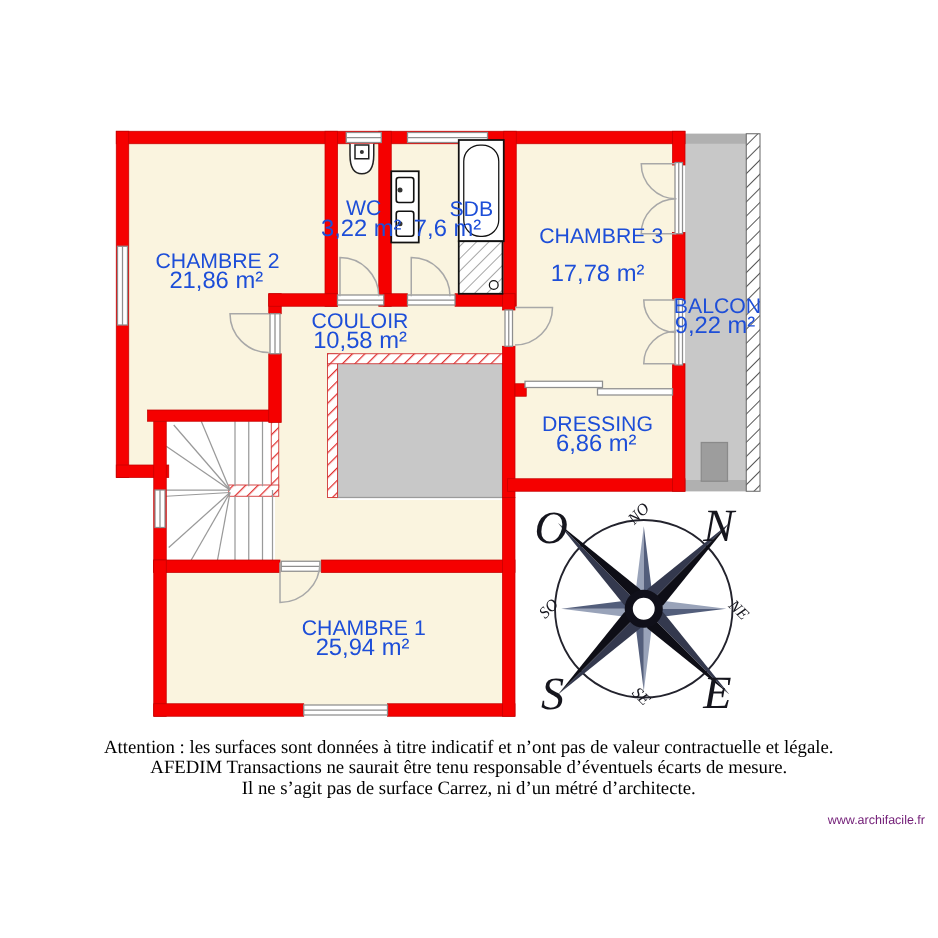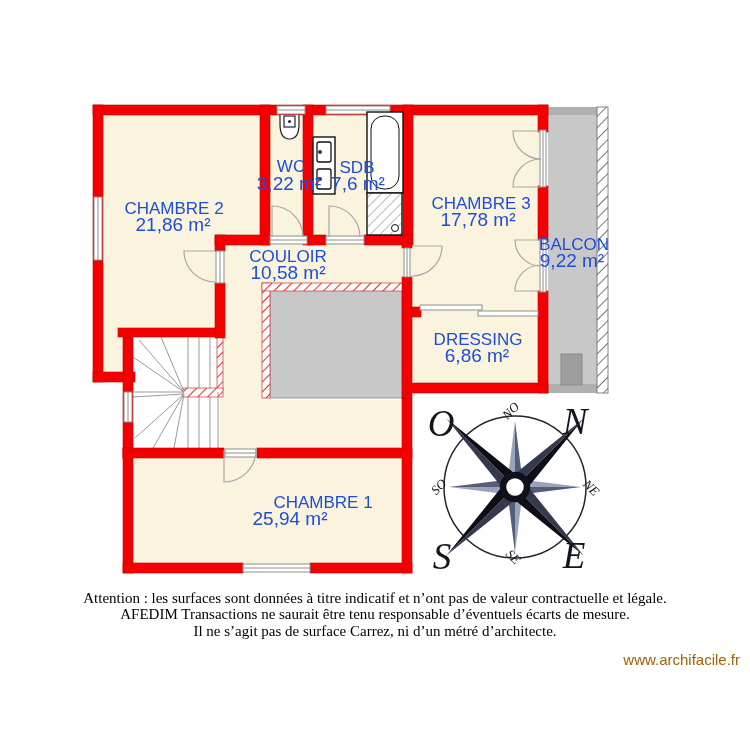--- a/index.html
+++ b/index.html
@@ -9,21 +9,21 @@
   .rl{position:absolute;transform:translate(-50%,-50%);white-space:nowrap;
       font-size:17px;color:#1d4ed8;}
   .ra{font-size:19px;}
   .cl{position:absolute;transform:translate(-50%,-50%);white-space:nowrap;
       font-family:"Liberation Serif",serif;font-style:italic;font-size:37px;color:#15151d;}
   .cs{font-size:13px;}
   .cs.rneg{transform:translate(-50%,-50%) rotate(-45deg);}
   .cs.rpos{transform:translate(-50%,-50%) rotate(45deg);}
   #footer{position:absolute;left:0;top:590px;width:750px;text-align:center;
           font-size:15px;line-height:16.4px;color:#000;font-family:Liberation Serif, serif;}
-  #watermark{position:absolute;right:10px;top:651px;font-size:15px;color:#a16207;}
+  #watermark{position:absolute;right:10px;top:651px;font-size:10px;color:#701a75;}
 </style>
 </head>
 <body>
 
 <div id="canvas">
 
 <svg id="plan-svg" width="750" height="750" viewBox="0 0 750 750">
   <defs>
     <pattern id="redhatch" patternUnits="userSpaceOnUse" width="7" height="7" patternTransform="rotate(45)">
       <rect width="7" height="7" fill="#ffffff"></rect>
@@ -222,36 +222,36 @@
     </g>
   </g>
 </svg>
 
 <div class="rl" style="left:174px;top:209px;">CHAMBRE 2</div>
 <div class="rl ra" style="left:173px;top:225px;">21,86 m²</div>
 
 <div class="rl" style="left:291px;top:167px;">WC</div>
 <div class="rl ra" style="left:289px;top:184px;">3,22 m²</div>
 
-<div class="rl" style="left:357px;top:168px;">SDB</div>
+<div class="rl" style="left:377px;top:168px;">SDB</div>
 <div class="rl ra" style="left:358px;top:184px;">7,6 m²</div>
 
-<div class="rl" style="left:481px;top:204px;">CHAMBRE 3</div>
+<div class="rl" style="left:481px;top:189px;">CHAMBRE 3</div>
 <div class="rl ra" style="left:478px;top:220px;">17,78 m²</div>
 
 <div class="rl" style="left:574px;top:245px;">BALCON</div>
 <div class="rl ra" style="left:572px;top:261px;">9,22 m²</div>
 
 <div class="rl" style="left:288px;top:257px;text-align:center;">COULOIR</div>
 <div class="rl ra" style="left:288px;top:273px;">10,58 m²</div>
 
 <div class="rl" style="left:478px;top:340px;">DRESSING</div>
 <div class="rl ra" style="left:477px;top:356px;">6,86 m²</div>
 
-<div class="rl" style="left:291px;top:503px;margin-left:32px;">CHAMBRE 1</div>
+<div class="rl" style="left:291px;top:503px;">CHAMBRE 1</div>
 <div class="rl ra" style="left:290px;top:519px;">25,94 m²</div>
 
 <div class="cl" style="left:575px;top:421px;">N</div>
 <div class="cl" style="left:441px;top:423px;">O</div>
 <div class="cl" style="left:442px;top:556px;">S</div>
 <div class="cl" style="left:574px;top:555px;">E</div>
 <div class="cl cs rneg" style="left:511px;top:411px;">NO</div>
 <div class="cl cs rpos" style="left:591px;top:488px;">NE</div>
 <div class="cl cs rneg" style="left:439px;top:487px;">SO</div>
 <div class="cl cs rpos" style="left:513px;top:557px;">SE</div>

